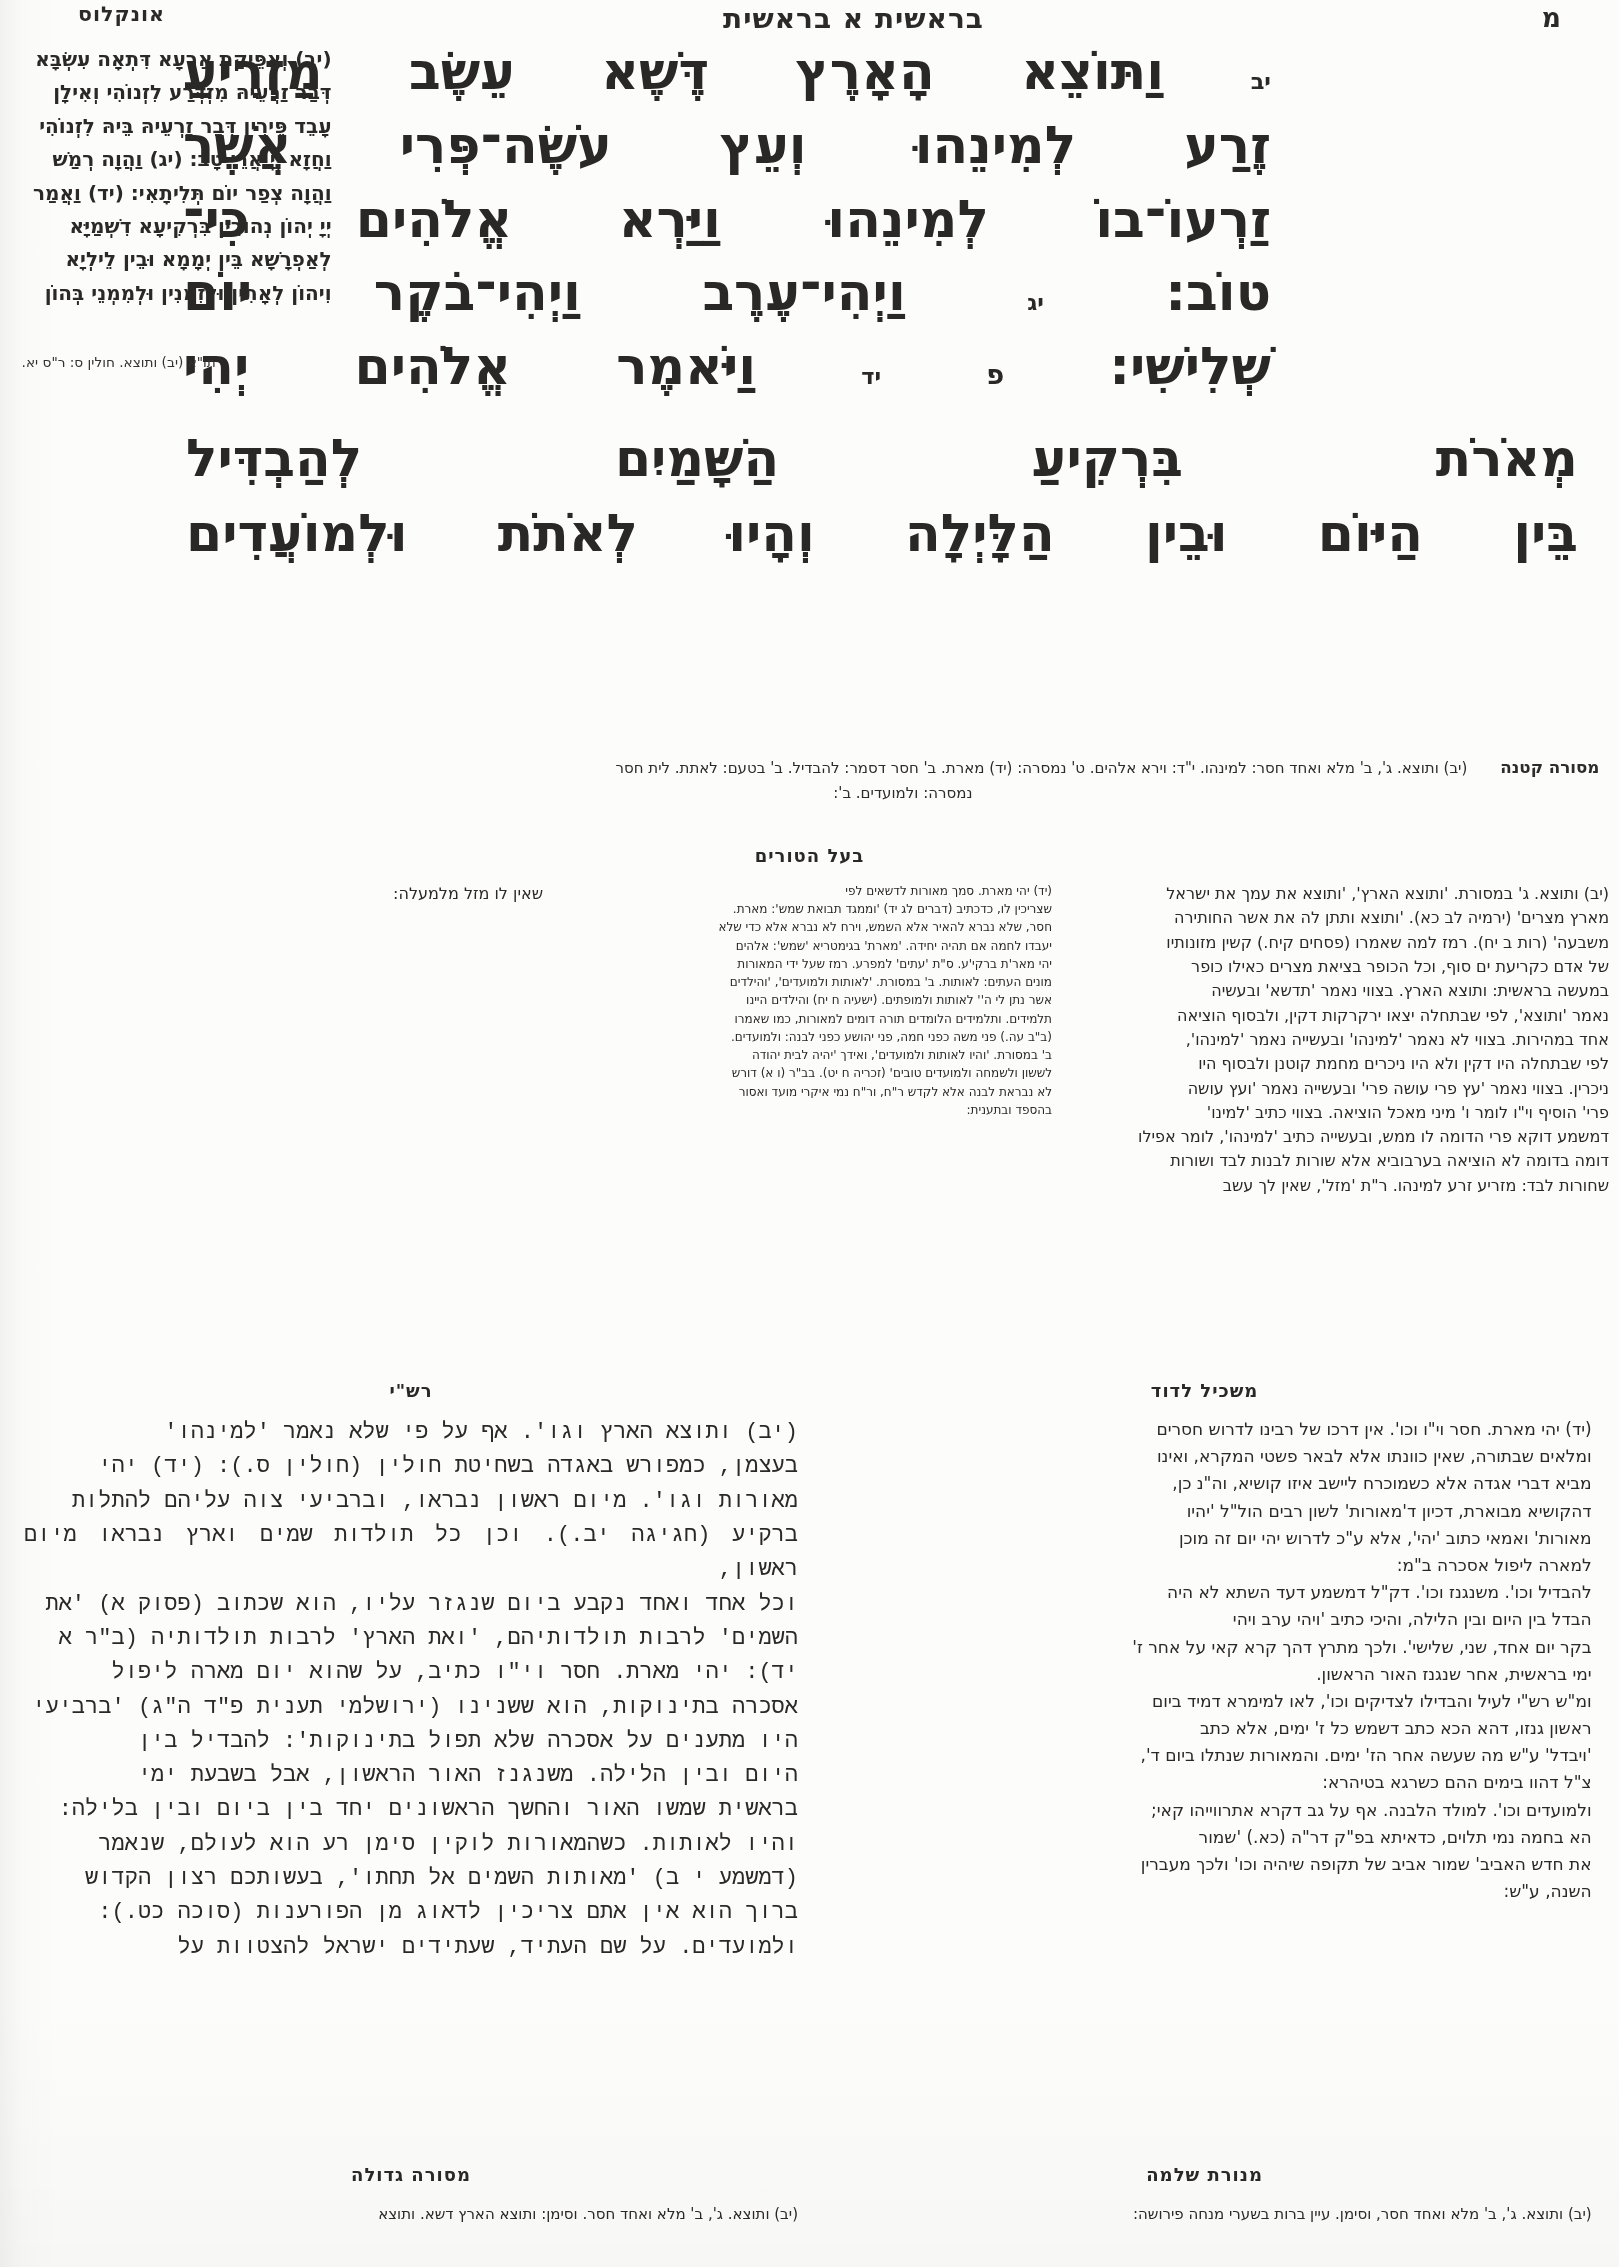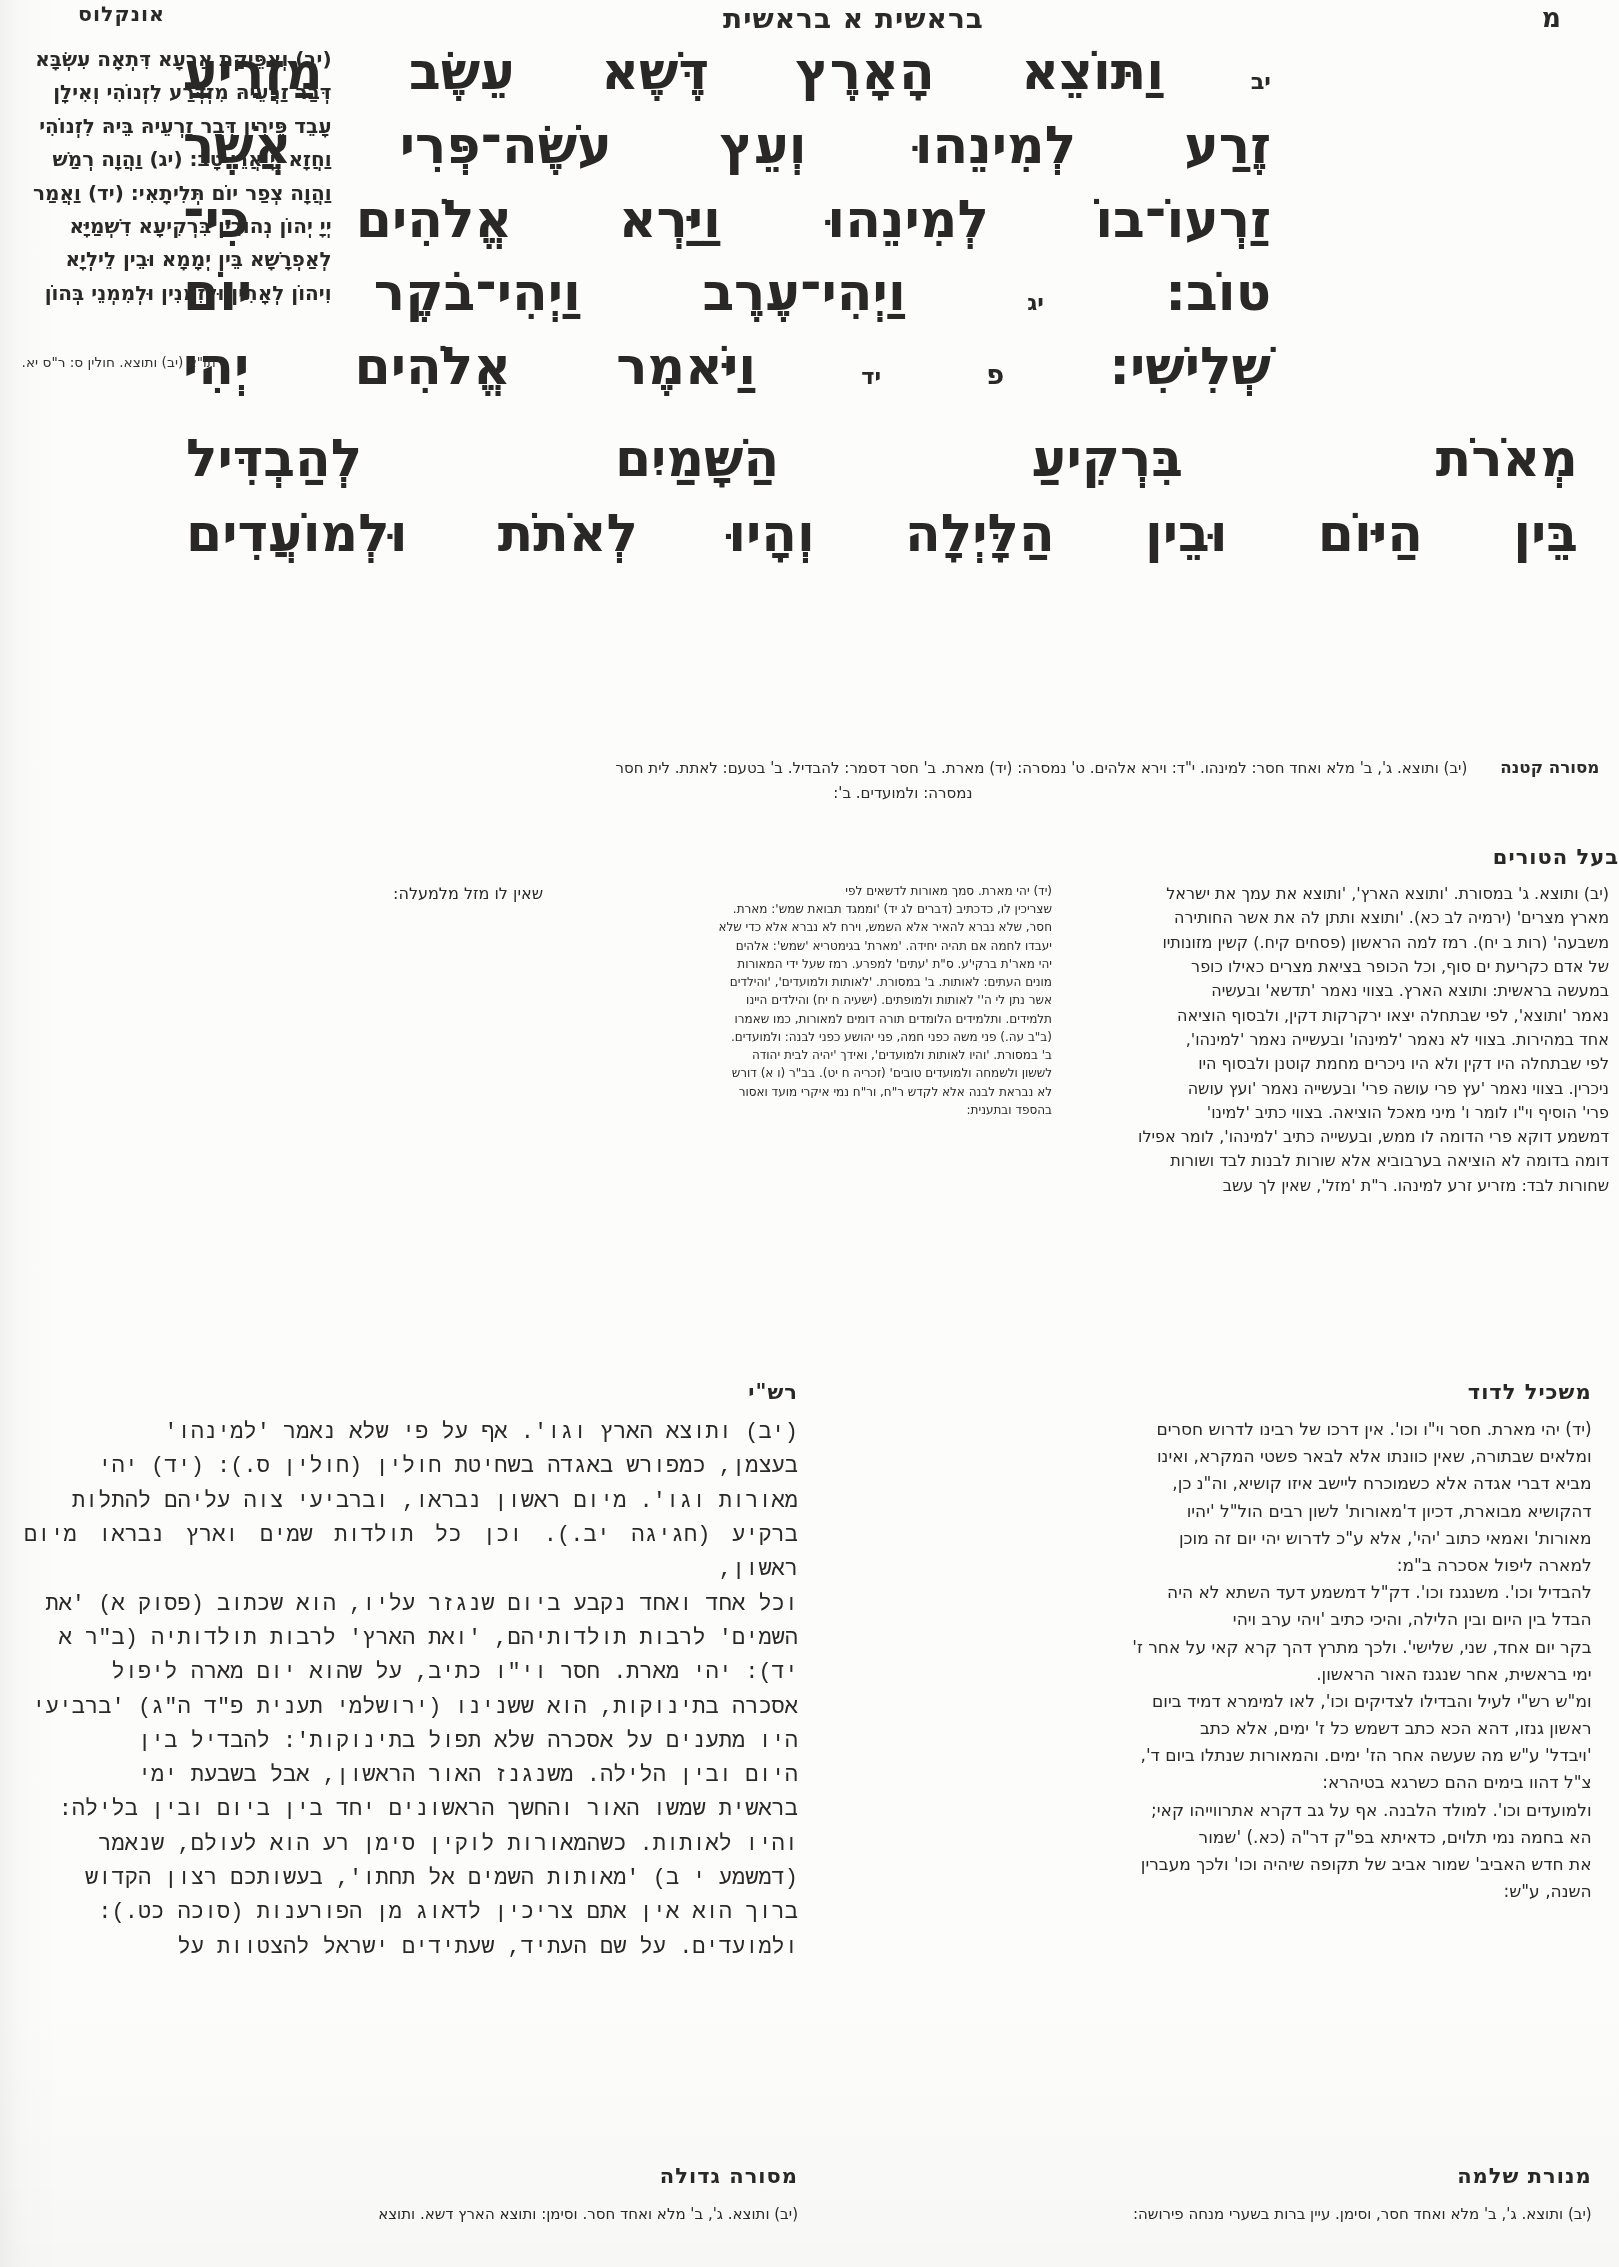--- a/index.html
+++ b/index.html
@@ -77,21 +77,22 @@
     font-size:15px;line-height:1.5;color:#2e2c2a;
     direction:rtl;
   }
   .masketana .mk-title{font-weight:bold;font-size:16.7px;margin-left:33px;}
   .masketana .mk-body{display:inline;}
   .masketana .mk-row2{display:block;padding-right:627px;margin-top:2px;}
 
   
   .sechead{
     position:absolute;
-    font-size:21px;font-weight:bold;color:#2a2826;letter-spacing:1px;
+    font-size:18px;font-weight:bold;color:#2a2826;letter-spacing:1px;
+    text-align:center;
   }
 
   
   .col{
     position:absolute;
     direction:rtl;text-align:justify;
     color:#2b2927;
   }
   .col p{margin:0;}
 
@@ -193,21 +194,21 @@
   <div class="masketana">
     <span class="mk-title">מסורה קטנה</span><span class="mk-body">(יב) ותוצא. ג', ב' מלא ואחד חסר: למינהו. י"ד: וירא אלהים. ט' נמסרה: (יד) מארת. ב' חסר דסמר: להבדיל. ב' בטעם: לאתת. לית חסר</span>
     <span class="mk-row2">נמסרה: ולמועדים. ב':</span>
   </div>
 
   <div class="sechead" style="top:845px;right:0;width:1619px;">בעל הטורים</div>
 
   <div class="col" id="bht-right">
     <p>(יב) ותוצא. ג' במסורת. 'ותוצא הארץ', 'ותוצא את עמך את ישראל</p>
     <p>מארץ מצרים' (ירמיה לב כא). 'ותוצא ותתן לה את אשר החותירה</p>
-    <p>משבעה' (רות ב יח). רמז למה הראשון (פסחים קיח.) קשין מזונותיו</p>
+    <p>משבעה' (רות ב יח). רמז למה שאמרו (פסחים קיח.) קשין מזונותיו</p>
     <p>של אדם כקריעת ים סוף, וכל הכופר בציאת מצרים כאילו כופר</p>
     <p>במעשה בראשית: ותוצא הארץ. בצווי נאמר 'תדשא' ובעשיה</p>
     <p>נאמר 'ותוצא', לפי שבתחלה יצאו ירקרקות דקין, ולבסוף הוציאה</p>
     <p>אחד במהירות. בצווי לא נאמר 'למינהו' ובעשייה נאמר 'למינהו',</p>
     <p>לפי שבתחלה היו דקין ולא היו ניכרים מחמת קוטנן ולבסוף היו</p>
     <p>ניכרין. בצווי נאמר 'עץ פרי עושה פרי' ובעשייה נאמר 'ועץ עושה</p>
     <p>פרי' הוסיף וי"ו לומר ו' מיני מאכל הוציאה. בצווי כתיב 'למינו'</p>
     <p>דמשמע דוקא פרי הדומה לו ממש, ובעשייה כתיב 'למינהו', לומר אפילו</p>
     <p>דומה בדומה לא הוציאה בערבוביא אלא שורות לבנות לבד ושורות</p>
     <p>שחורות לבד: מזריע זרע למינהו. ר"ת 'מזל', שאין לך עשב</p>

